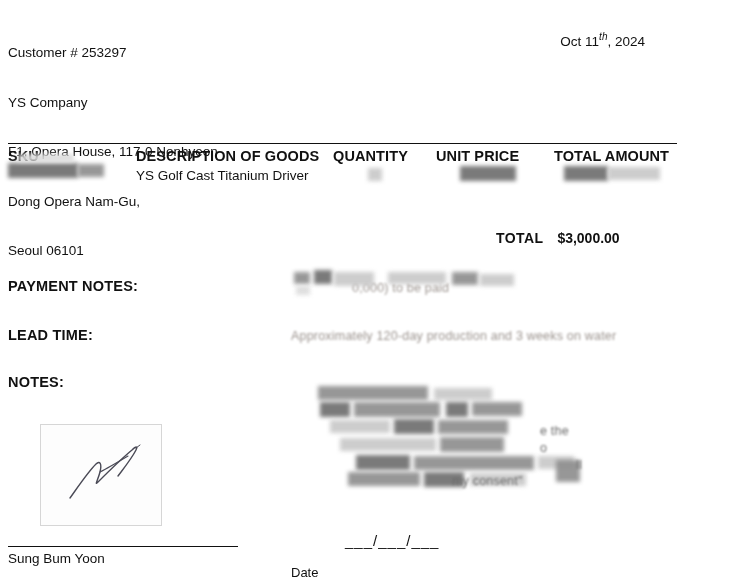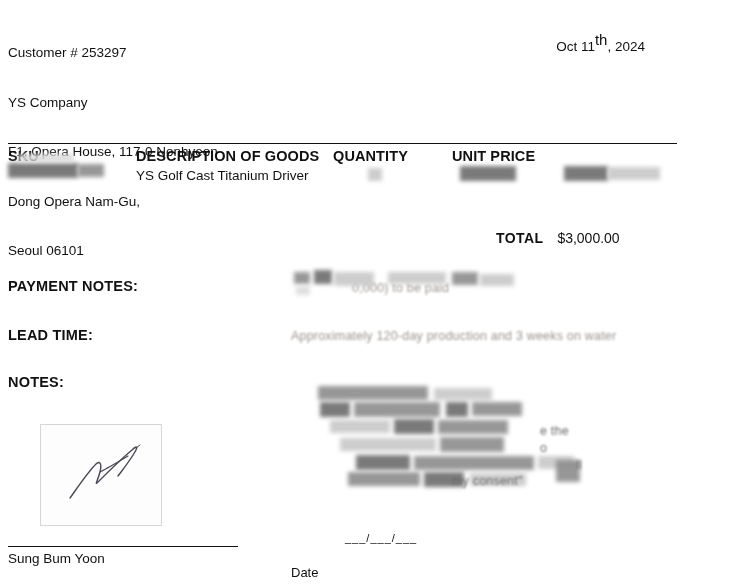--- a/index.html
+++ b/index.html
@@ -33,43 +33,44 @@
   .addr-line { display: block; }
 
   .doc-date {
     position: absolute;
     right: 98px;
     top: 31px;
     font-size: 13.5px;
     white-space: nowrap;
   }
   .doc-date sup {
-    font-size: 15px;
+    font-size: 10px;
     vertical-align: super;
+    font-style: italic;
   }
   .table-rule {
     position: absolute;
     left: 8px;
     top: 143px;
     width: 669px;
     height: 1px;
     background: #111;
   }
   .th {
     position: absolute;
     font-size: 14.5px;
     font-weight: bold;
     letter-spacing: 0.1px;
     white-space: nowrap;
     top: 148px;
   }
   .th-sku { left: 8px; }
   .th-desc { left: 136px; }
   .th-qty { left: 333px; }
-  .th-price { left: 452px; }
+  .th-price { left: 436px; }
   .th-total { left: 554px; }
 
   .row-desc {
     position: absolute;
     left: 136px;
     top: 168px;
     font-size: 13.5px;
     white-space: nowrap;
   }
 
@@ -88,21 +89,21 @@
   
   .total-line {
     position: absolute;
     left: 496px;
     top: 230px;
     font-size: 14px;
     font-weight: bold;
     white-space: nowrap;
   }
   .total-label { letter-spacing: 0.4px; }
-  .total-value { margin-left: 14px; font-weight: normal; }
+  .total-value { margin-left: 14px; font-weight: bold; }
 
   
   .field-label {
     position: absolute;
     left: 8px;
     font-size: 14.5px;
     font-weight: bold;
     letter-spacing: 0.2px;
     white-space: nowrap;
   }
@@ -149,21 +150,21 @@
     position: absolute;
     left: 8px;
     top: 551px;
     font-size: 13.5px;
     white-space: nowrap;
   }
   .date-blanks {
     position: absolute;
     left: 345px;
     top: 532px;
-    font-size: 11px;
+    font-size: 15px;
     letter-spacing: 1px;
     white-space: nowrap;
   }
   .date-label {
     position: absolute;
     left: 291px;
     top: 565px;
     font-size: 13px;
     white-space: nowrap;
   }
@@ -183,20 +184,21 @@
 
   <div class="doc-date">
     <span>Oct 11</span><sup>th</sup><span>, 2024</span>
   </div>
 
   <div class="table-rule"></div>
   <div class="th th-sku">SKU</div>
   <div class="th th-desc">DESCRIPTION OF GOODS</div>
   <div class="th th-qty">QUANTITY</div>
   <div class="th th-price">UNIT PRICE</div>
+  <div class="th th-total">TOTAL AMOUNT</div>
 
   <div class="row-desc">YS Golf Cast Titanium Driver</div>
 
   <div class="smudge dark" style="left:8px; top:163px; width:70px; height:15px;"></div>
   <div class="smudge mid" style="left:78px; top:164px; width:26px; height:13px;"></div>
   <div class="smudge light" style="left:368px; top:168px; width:14px; height:13px;"></div>
   <div class="smudge dark" style="left:460px; top:166px; width:56px; height:15px;"></div>
   <div class="smudge dark" style="left:564px; top:166px; width:44px; height:15px;"></div>
   <div class="smudge light" style="left:608px; top:167px; width:52px; height:13px;"></div>
 

